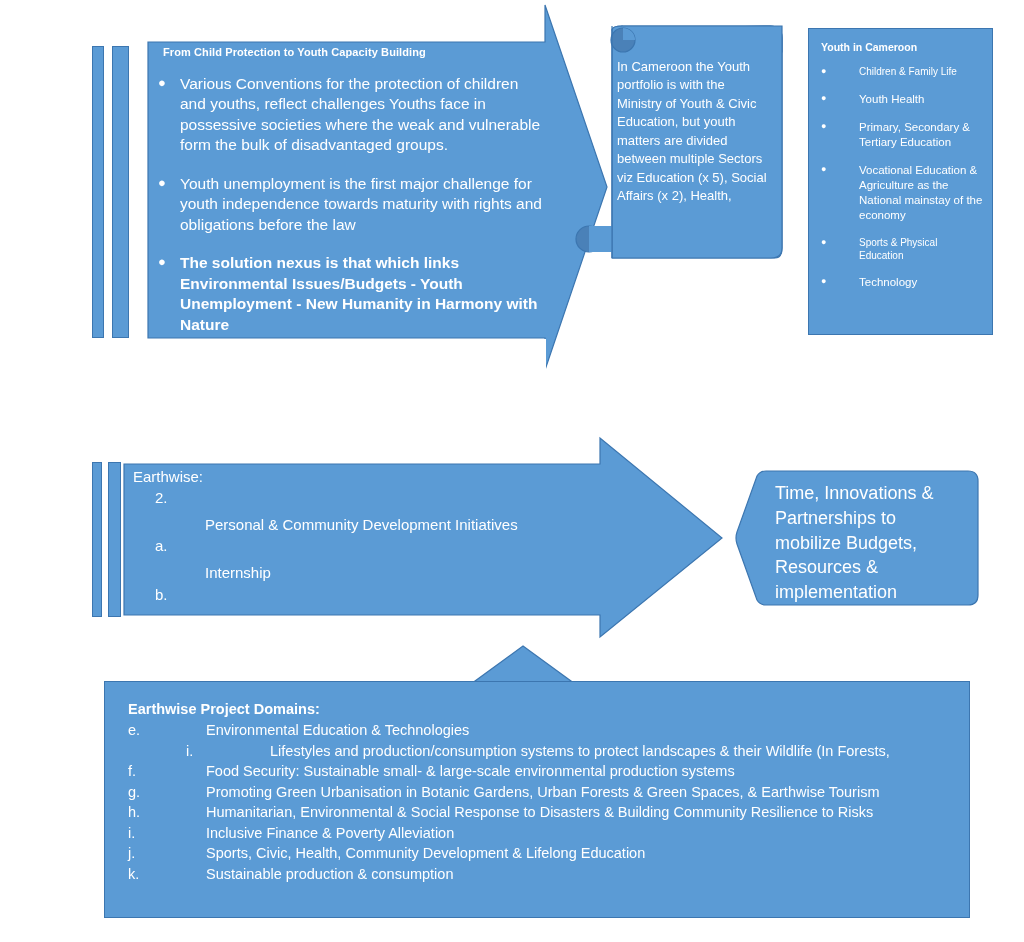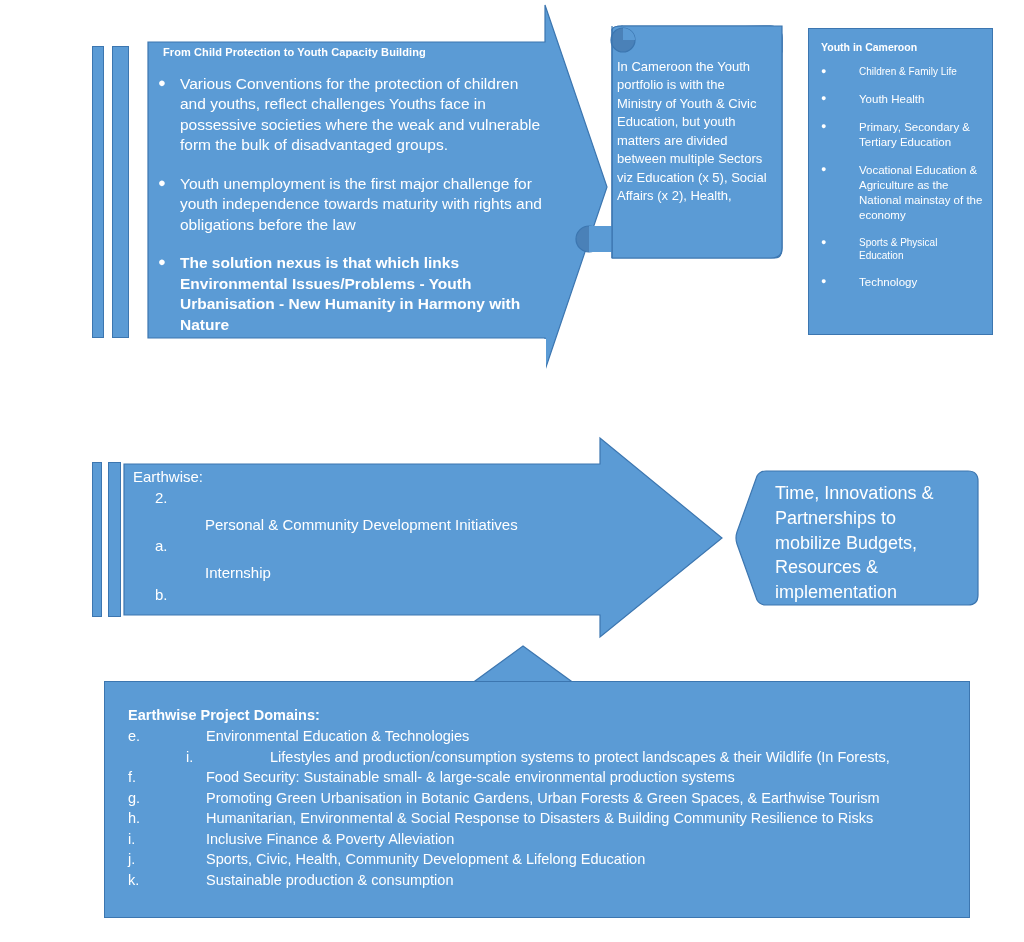--- a/index.html
+++ b/index.html
@@ -154,21 +154,21 @@
     height: 237px;
     background: #5B9BD5;
     border: 1px solid #3C76B0;
     box-sizing: border-box;
   }
   #bottom-text {
     left: 104px;
     top: 681px;
     width: 866px;
     height: 237px;
-    padding: 26px 8px 0 24px;
+    padding: 20px 8px 0 24px;
   }
   .bb-title {
     font-size: 14.5px;
     font-weight: bold;
     margin: 0 0 3px 0;
   }
   .bb-row {
     display: flex;
     font-size: 14.5px;
     line-height: 1.42;
@@ -204,21 +204,21 @@
       <span class="btxt">Various Conventions for the protection of children and youths, reflect challenges Youths face in possessive societies where the weak and vulnerable form the bulk of disadvantaged groups.</span>
     </div>
 
     <div class="s1-bullet">
       <span class="dot">●</span>
       <span class="btxt">Youth unemployment is the first major challenge for youth independence towards maturity with rights and obligations before the law</span>
     </div>
 
     <div class="s1-bullet emph">
       <span class="dot">●</span>
-      <span class="btxt">The solution nexus is that which links Environmental Issues/Problems - Youth Urbanisation - New Humanity in Harmony with Nature</span>
+      <span class="btxt">The solution nexus is that which links Environmental Issues/Budgets - Youth Unemployment - New Humanity in Harmony with Nature</span>
     </div>
   </div>
 
   <div style="position:absolute; left:148px; top:339px; width:398px; height:40px; background:#ffffff;"></div>
 
   <svg class="shape-svg" style="left:0; top:0; width:1024px; height:942px;">
 
     <path d="M622,26 L770,26 Q782,26 782,38 L782,52 L622,52 Z" fill="#5B9BD5" stroke="#3C76B0" stroke-width="1.2"></path>
 
     <path d="M612,30 Q612,26 622,26 L622,248 Q622,258 612,258 L775,258 Q782,258 782,248 L782,38 Q782,26 770,26 Z" fill="#5B9BD5" stroke="#3C76B0" stroke-width="1.2"></path>

